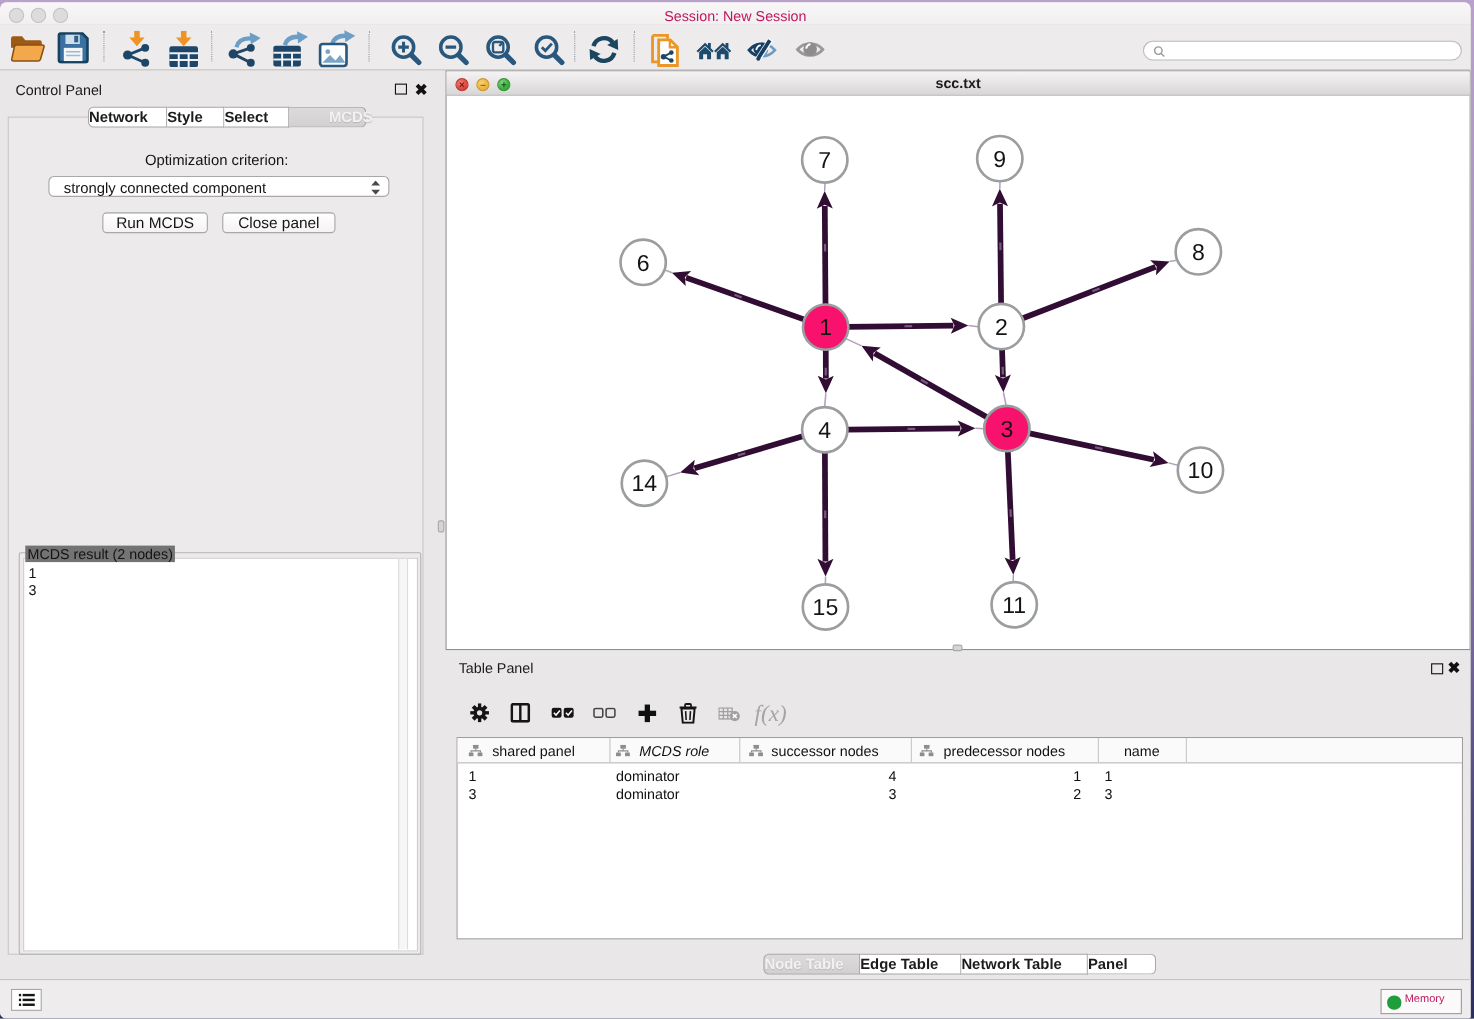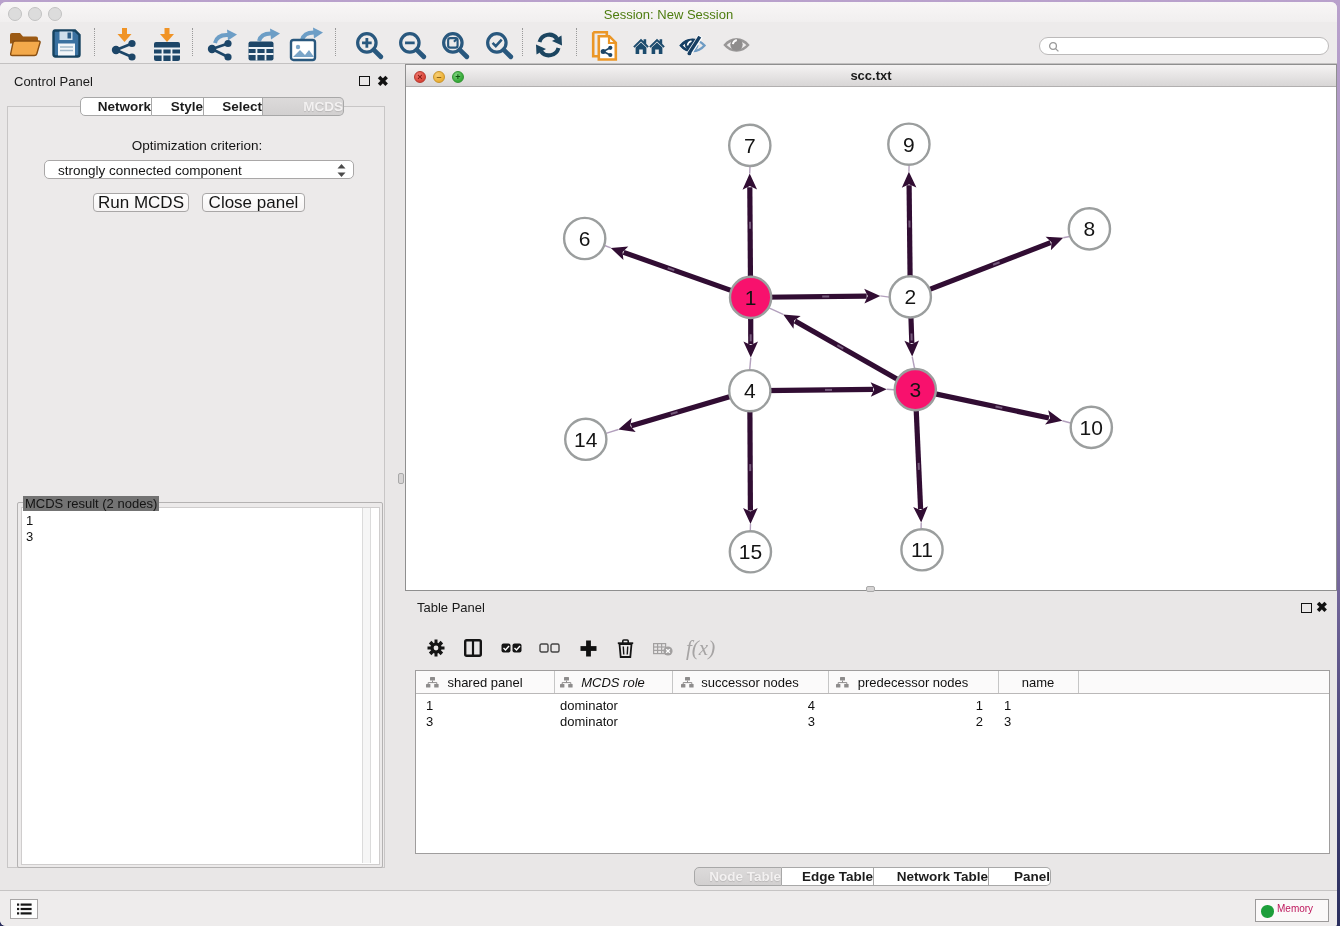--- a/index.html
+++ b/index.html
@@ -4,36 +4,36 @@
 <style>
 html,body{margin:0;padding:0;}
 body{width:1340px;height:926px;position:relative;overflow:hidden;
  font-family:"Liberation Sans",sans-serif;
  background:linear-gradient(180deg,#b9a1cc 0%,#a590bf 30%,#77699d 62%,#3a3a6d 88%,#2b2f5e 100%);}
 #win{position:absolute;left:0;top:2px;width:1337px;height:924px;background:#e9e7e7;
  border-radius:6px 6px 2px 6px;overflow:hidden;}
 .abs{position:absolute;}
 #titlebar{left:0;top:0;width:1337px;height:20px;background:linear-gradient(#f8f6f6,#f1efef);border-bottom:1px solid #d4d2d2;}
 .mac{width:12px;height:12px;border-radius:50%;top:5px;}
-#title{left:0;top:5px;width:1337px;text-align:center;font-size:13px;color:#4d7c0f;}
+#title{left:0;top:5px;width:1337px;text-align:center;font-size:13px;color:#be185d;}
 #toolbar{left:0;top:20px;width:1337px;height:41px;background:#edebeb;border-bottom:1px solid #c3c1c1;}
 .sep{top:7px;height:28px;width:0;border-left:1px dotted #9a9a9a;}
 #search{left:1039px;top:35px;width:288px;height:16px;background:#fff;border:1px solid #bcbaba;border-radius:9px;}
 .icon{position:absolute;}
 
 #cpTitle{left:14px;top:72px;font-size:13px;color:#1a1a1a;}
 .tabstrip{display:flex;}
 .tab{box-sizing:border-box;height:19px;background:#fff;border:1px solid #a8a8a8;border-left:none;
- font-size:13.5px;font-weight:bold;color:#1c1c1c;text-align:right;line-height:17px;}
+ font-size:13.5px;font-weight:bold;color:#1c1c1c;text-align:left;line-height:17px;}
 .tab.first{border-left:1px solid #a8a8a8;border-radius:5px 0 0 5px;}
 .tab.last{border-radius:0 5px 5px 0;}
 .tab.dis{background:linear-gradient(#dcdada,#d2d0d0);color:#f3f1f1;text-shadow:0 1px 1px #b9b7b7;}
 #cpanel{left:7px;top:104px;width:378px;height:762px;background:#eceaea;border:1px solid #c8c6c6;box-sizing:border-box;}
 .btn{box-sizing:border-box;background:linear-gradient(#ffffff,#f5f3f3);border:1px solid #a9a7a7;border-radius:4px;
- font-size:17px;color:#151515;text-align:center;}
+ font-size:14px;color:#151515;text-align:center;}
 #groupbox{left:17px;top:500px;width:366px;height:366px;border:1px solid #b4b2b2;border-radius:2px;box-sizing:border-box;}
 #mcdsText{left:21px;top:505px;width:359px;height:358px;background:#fff;border:1px solid #cfcdcd;box-sizing:border-box;}
 
 #netwin{left:405px;top:62px;width:932px;height:527px;border:1px solid #8f8f8f;background:#fff;box-sizing:border-box;}
 #nettitle{left:0;top:0;width:930px;height:21px;background:linear-gradient(#f5f3f3,#d8d6d6);border-bottom:1px solid #b1afaf;}
 .mac2{width:12px;height:12px;border-radius:50%;top:6px;box-sizing:border-box;font:bold 9px/10px "Liberation Sans",sans-serif;text-align:center;}
 
 #tbl{left:415px;top:668px;width:915px;height:184px;background:#fff;border:1px solid #9f9d9d;box-sizing:border-box;}
 .hsep{position:absolute;top:0;width:0;height:22px;border-left:1px solid #c6c6c6;}
 .hlab{position:absolute;top:4px;font-size:13px;color:#111;text-align:center;}
@@ -185,21 +185,21 @@
       <line x1="7.6" y1="7.6" x2="10.4" y2="10.4" stroke="#9a9a9a" stroke-width="1.3"></line>
     </svg>
  <div class="abs" id="cpTitle">Control Panel</div>
  <div class="abs" style="left:359px;top:73.5px;width:9px;height:8px;border:1.6px solid #111;"></div>
  <div class="abs" style="left:377px;top:71px;font-size:14px;font-weight:bold;color:#111;">✖</div>
  <div class="abs" id="cpanel"></div>
  <div class="abs tabstrip" style="left:80px;top:95px;">
   <div class="tab first" style="width:72px;">Network</div>
   <div class="tab" style="width:52px;">Style</div>
   <div class="tab" style="width:59px;">Select</div>
-  <div class="tab last dis" style="width:81px;">MCDS</div>
+  <div class="tab last dis" style="width:70px;padding-left:36px;">MCDS</div>
  </div>
  <div class="abs" style="left:17px;top:136px;width:360px;text-align:center;font-size:13.5px;color:#141414;">Optimization criterion:</div>
  <div class="abs" style="left:44px;top:158px;width:310px;height:19px;background:#fff;border:1px solid #a9a7a7;border-radius:5px;box-sizing:border-box;">
    <div style="position:absolute;left:13px;top:2px;font-size:13.5px;color:#151515;">strongly connected component</div>
    <svg style="position:absolute;right:7px;top:3px" width="9" height="13" viewBox="0 0 9 13">
         <polygon points="4.5,0 8.5,4.6 0.5,4.6" fill="#4a4a4a"></polygon>
         <polygon points="4.5,13 8.5,8.4 0.5,8.4" fill="#4a4a4a"></polygon>
       </svg>
  </div>
  <div class="abs btn" style="left:93px;top:191px;width:96px;height:19px;line-height:17px;">Run MCDS</div>

